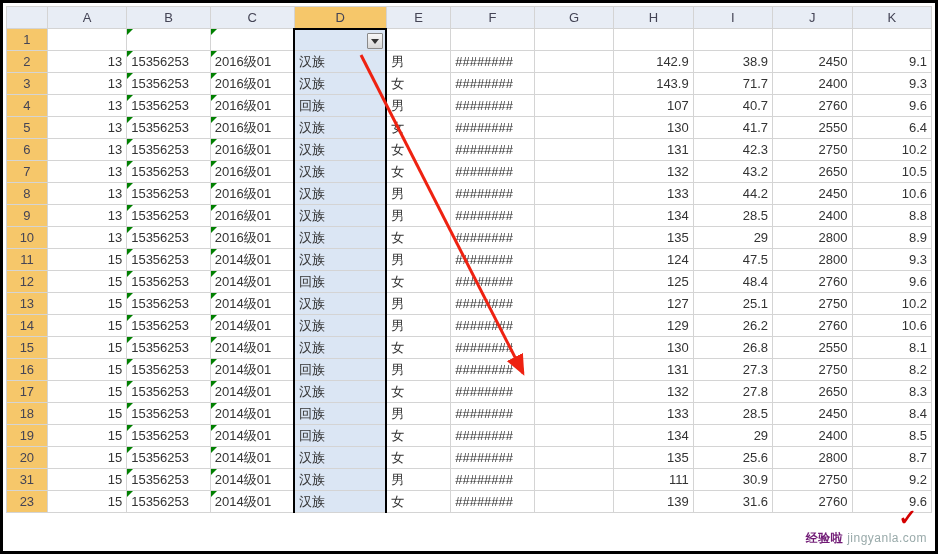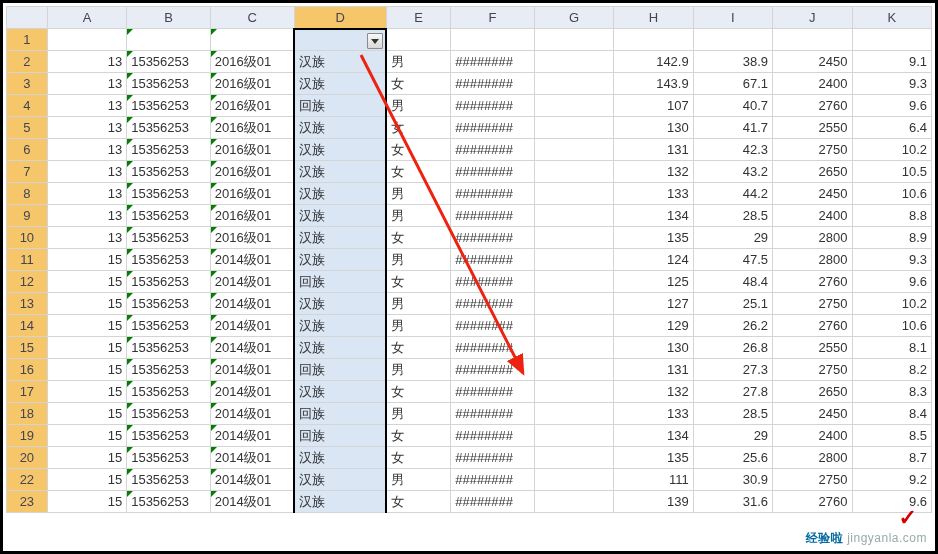--- a/index.html
+++ b/index.html
@@ -108,21 +108,21 @@
   }
   .watermark {
     position: absolute;
     right: 8px;
     bottom: 4px;
     color: #9aa;
     font-size: 12px;
     letter-spacing: .5px;
     pointer-events:none;
   }
-  .watermark b { color: #0369a1; font-weight: bold; }
+  .watermark b { color: #701a75; font-weight: bold; }
   .checkmark {
     position: absolute;
     right: 18px;
     bottom: 20px;
     color: #d40000;
     font-size: 22px;
     font-weight: bold;
     pointer-events: none;
   }
 </style>
@@ -196,21 +196,21 @@
           <tr>
             <th class="row-hdr sel-row">3</th>
             <td class="num">13</td>
             <td class="txt greenmark">15356253</td>
             <td class="txt greenmark">2016级01</td>
             <td class="sel-cell txt d-cell">汉族</td>
             <td class="txt">女</td>
             <td class="txt">########</td>
             <td></td>
             <td class="num">143.9</td>
-            <td class="num">67.1</td>
+            <td class="num">71.7</td>
             <td class="num">2400</td>
             <td class="num">9.3</td>
           </tr>
           <tr>
             <th class="row-hdr sel-row">4</th>
             <td class="num">13</td>
             <td class="txt greenmark">15356253</td>
             <td class="txt greenmark">2016级01</td>
             <td class="sel-cell txt d-cell">回族</td>
             <td class="txt">男</td>
@@ -439,21 +439,21 @@
             <td class="sel-cell txt d-cell">汉族</td>
             <td class="txt">女</td>
             <td class="txt">########</td>
             <td></td>
             <td class="num">135</td>
             <td class="num">25.6</td>
             <td class="num">2800</td>
             <td class="num">8.7</td>
           </tr>
           <tr>
-            <th class="row-hdr sel-row">22</th>
+            <th class="row-hdr sel-row">31</th>
             <td class="num">15</td>
             <td class="txt greenmark">15356253</td>
             <td class="txt greenmark">2014级01</td>
             <td class="sel-cell txt d-cell">汉族</td>
             <td class="txt">男</td>
             <td class="txt">########</td>
             <td></td>
             <td class="num">111</td>
             <td class="num">30.9</td>
             <td class="num">2750</td>

